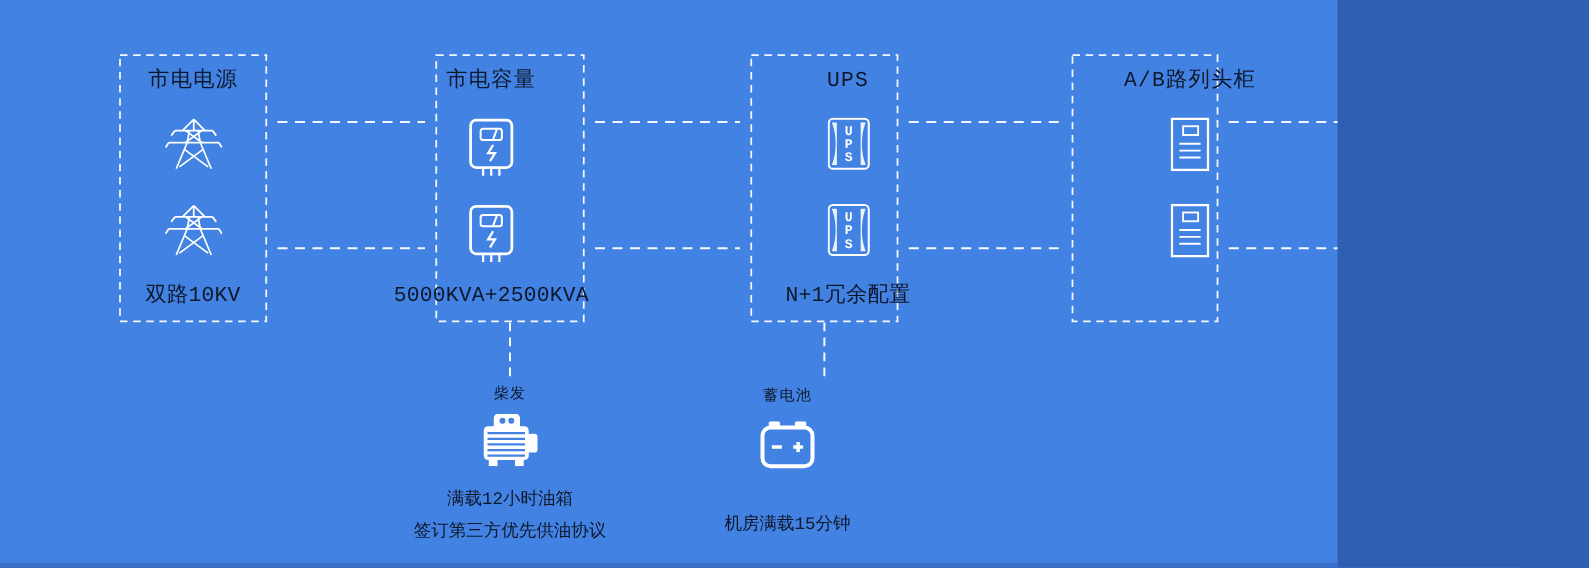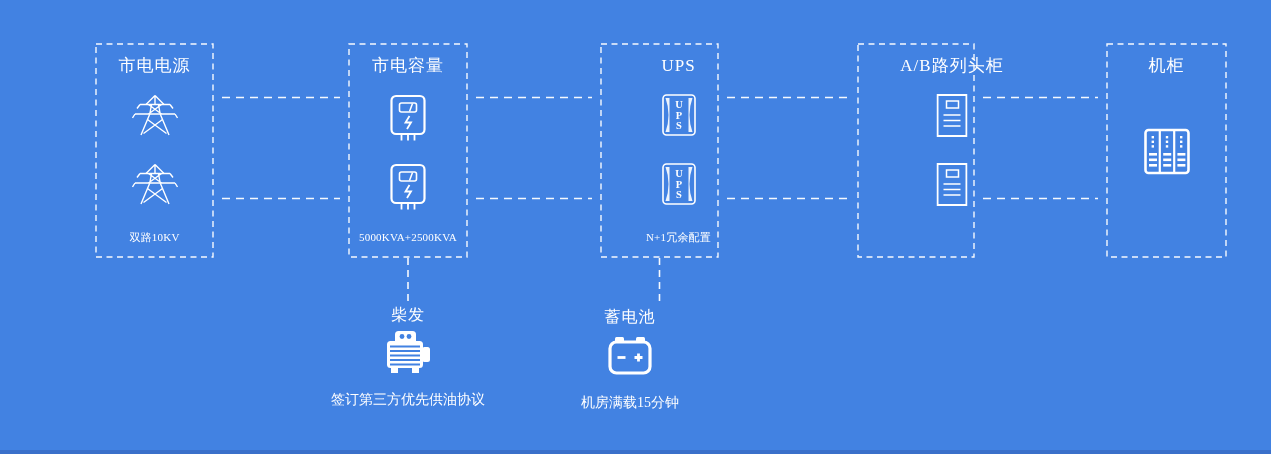--- a/index.html
+++ b/index.html
@@ -1,51 +1,51 @@
 <!DOCTYPE html>
 <html><head>
 <meta charset="utf-8">
 <style>
   html,body{margin:0;padding:0;background:#2f5fb3;}
   .stage{
     position:relative;
-    width:1271px;height:454px;
+    width:1070px;height:454px;
     background:#4282E2;
     overflow:hidden;
-    font-family:Liberation Serif, serif;
-    color:#ffffff;
+    font-family:Liberation Mono, monospace;
+    color:#0f172a;
   }
   .overlay{position:absolute;left:0;top:0;width:1271px;height:454px;}
   .node{position:absolute;top:44px;height:213px;text-align:center;}
   .n1{left:96px;width:117px;}
-  .n2{left:349px;width:118px;}
+  .n2{left:334px;width:118px;}
   .n3{left:620px;width:117px;}
   .n4{left:894px;width:116px;}
   .n5{left:1107px;width:119px;}
   .node-title{
     margin-top:12px;font-size:17px;line-height:20px;letter-spacing:1px;
     white-space:nowrap;
   }
   .icon-slot{position:absolute;left:50%;transform:translateX(-50%);}
   .icon-a{top:50px;}
   .icon-b{top:119px;}
   .icon-single{top:84px;}
   .node-caption{
     position:absolute;bottom:11px;left:50%;transform:translateX(-50%);
-    font-size:11px;line-height:17px;white-space:nowrap;letter-spacing:.2px;
+    font-size:17px;line-height:17px;white-space:nowrap;letter-spacing:.2px;
   }
   .subnode{position:absolute;width:260px;text-align:center;}
   .s1{left:278px;top:305px;}
   .s2{left:500px;top:307px;}
-  .sub-title{font-size:16px;line-height:20px;letter-spacing:1px;}
+  .sub-title{font-size:12px;line-height:20px;letter-spacing:1px;}
   .sub-icon{margin-top:6px;}
   .s2 .sub-icon{margin-top:10px;}
   .sub-caption{font-size:14px;line-height:17px;margin-top:14px;white-space:nowrap;}
   .sub-caption + .sub-caption{margin-top:9px;}
-  .s2 .sub-caption{margin-top:13px;}
+  .s2 .sub-caption{margin-top:30px;}
   .footer-strip{
     position:absolute;left:0;bottom:0;width:100%;height:4px;
     background:#3A70CA;
   }
   svg{display:block;}
   .icon-slot svg, .sub-icon svg{display:inline-block;}
 </style>
 </head>
 <body>
 
@@ -203,20 +203,21 @@
         <rect x="11" y="0" width="21" height="13" rx="3.5" fill="#fff"></rect>
         <circle cx="18" cy="5.5" r="2.4" fill="#4282E2"></circle>
         <circle cx="25" cy="5.5" r="2.4" fill="#4282E2"></circle>
         <rect x="3" y="10" width="36" height="27" rx="3.5" fill="#fff"></rect>
         <rect x="38" y="16" width="8" height="15" rx="2.5" fill="#fff"></rect>
         <path d="M6 15.5 H36 M6 20 H36 M6 24.5 H36 M6 29 H36 M6 33.5 H36" stroke="#4282E2" stroke-width="1.8" fill="none"></path>
         <rect x="7" y="37" width="7" height="5" fill="#fff"></rect>
         <rect x="28" y="37" width="7" height="5" fill="#fff"></rect>
       </svg>
     </div>
+    <div class="sub-caption">满载12小时油箱</div>
     <div class="sub-caption">签订第三方优先供油协议</div>
   </div>
 
   <div class="subnode s2">
     <div class="sub-title">蓄电池</div>
     <div class="sub-icon">
       <svg width="44" height="40" viewBox="0 0 44 40">
         <rect x="7" y="0" width="9" height="6" rx="1.5" fill="#fff"></rect>
         <rect x="28" y="0" width="9" height="6" rx="1.5" fill="#fff"></rect>
         <rect x="2" y="5" width="40" height="31" rx="6.5" fill="none" stroke="#fff" stroke-width="3.2"></rect>

